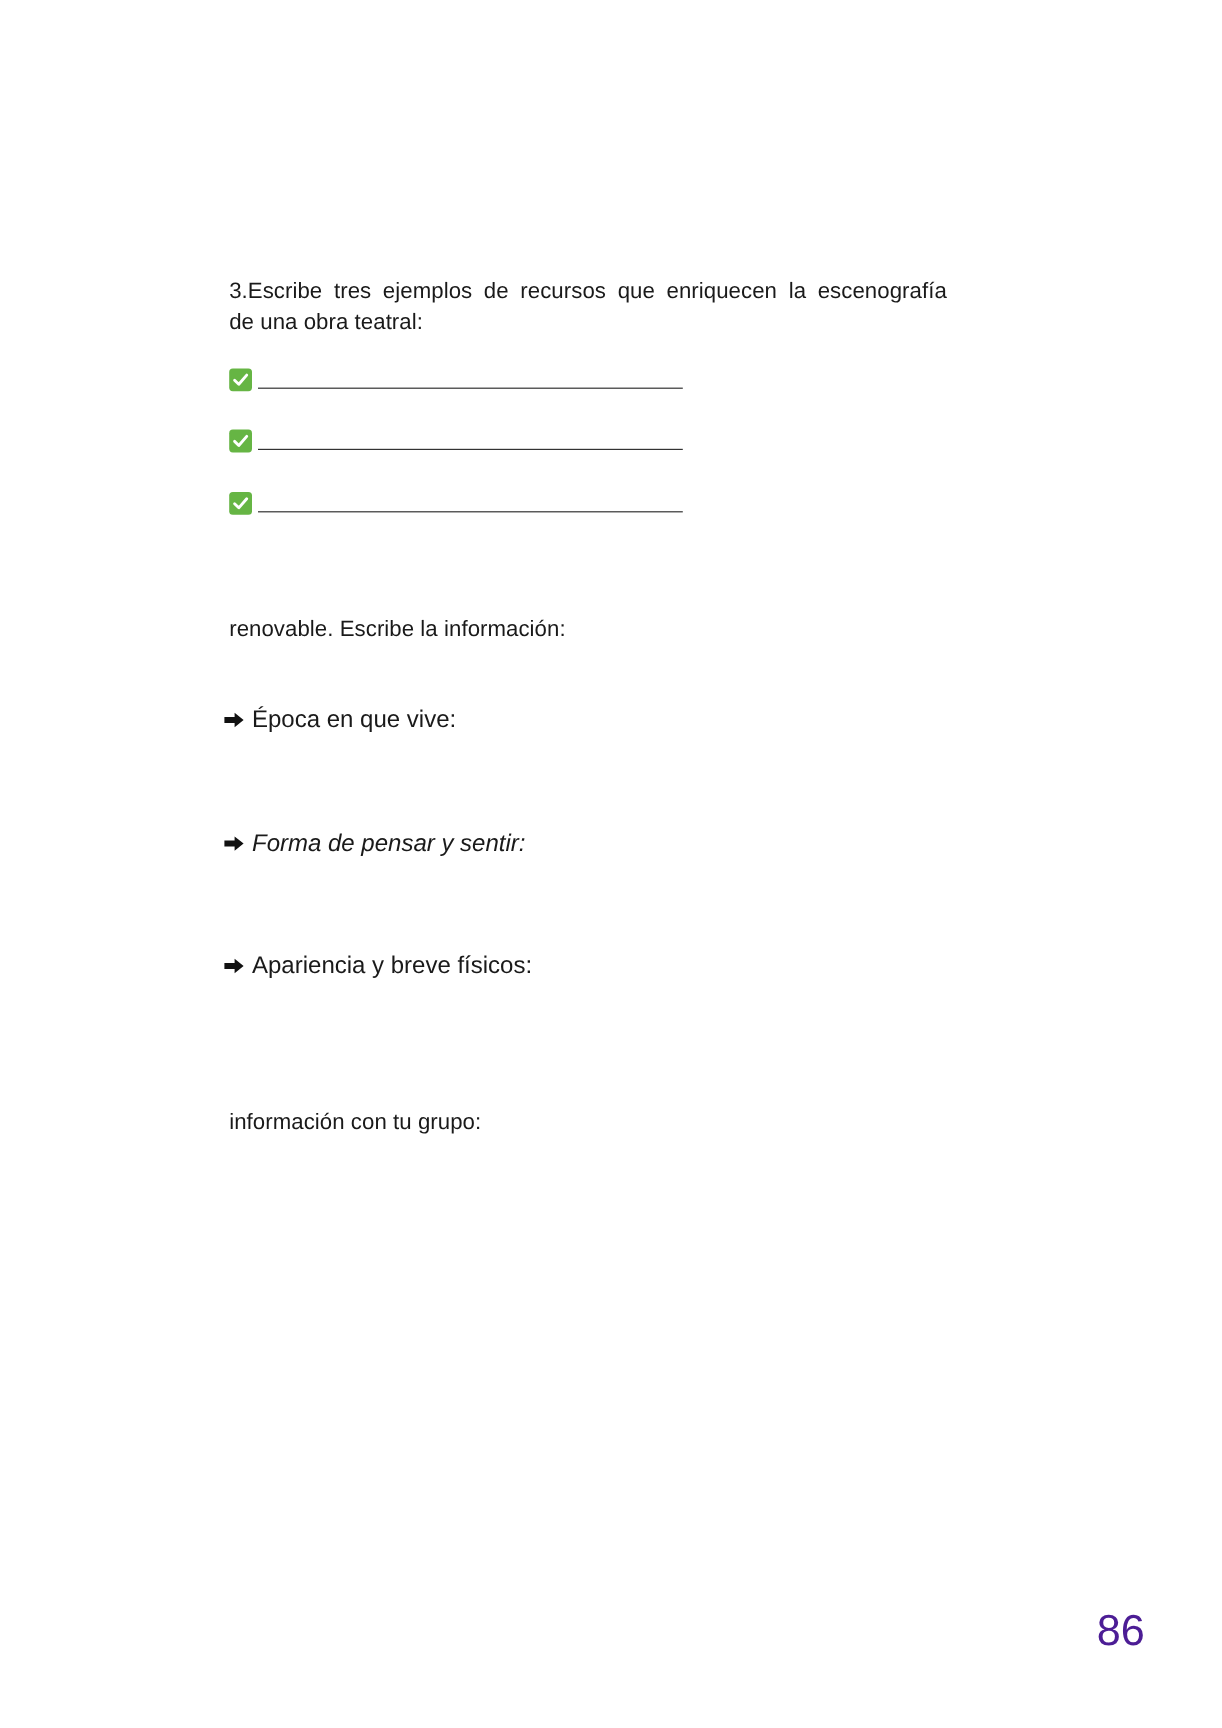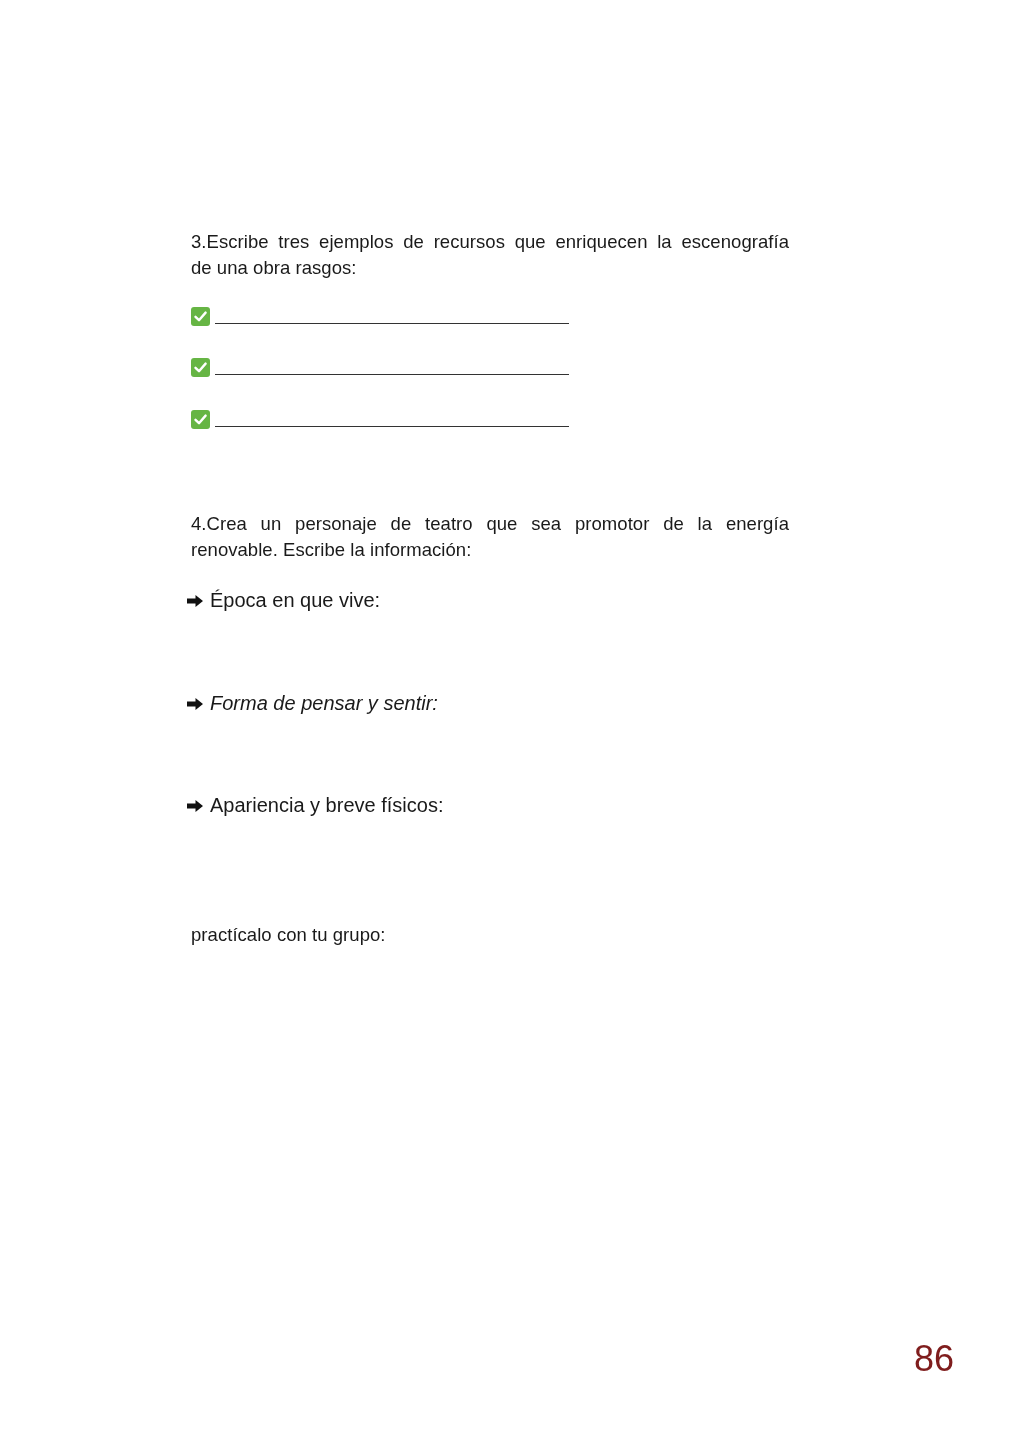--- a/index.html
+++ b/index.html
@@ -73,31 +73,31 @@
       margin-right: 6px;
       vertical-align: -1px;
     }
     .arrow-icon svg { width: 18px; height: 14px; display: block; }
     .page-number {
       position: absolute;
       right: 64px;
       top: 1336px;
       font-size: 36px;
       line-height: 46px;
-      color: #7f1d1d;
+      color: #4c1d95;
     }
   </style>
 </head>
 <body>
 
 <div class="page">
 
   <div class="para" style="top:229px;">
     <div style="text-align:justify; text-align-last:justify;">3.Escribe tres ejemplos de recursos que enriquecen la escenografía</div>
-    <div>de una obra rasgos:</div>
+    <div>de una obra teatral:</div>
   </div>
 
   <div class="check-row" style="top:307px;">
     <span class="check-icon">
       <svg viewBox="0 0 19 19">
           <path d="M4.5 9.8 L8 13.2 L14.6 5.6" fill="none" stroke="#ffffff" stroke-width="2.4" stroke-linecap="round" stroke-linejoin="round"></path>
         </svg>
     </span>
     <span class="blank-line"></span>
   </div>
@@ -114,21 +114,20 @@
   <div class="check-row" style="top:410px;">
     <span class="check-icon">
       <svg viewBox="0 0 19 19">
           <path d="M4.5 9.8 L8 13.2 L14.6 5.6" fill="none" stroke="#ffffff" stroke-width="2.4" stroke-linecap="round" stroke-linejoin="round"></path>
         </svg>
     </span>
     <span class="blank-line"></span>
   </div>
 
   <div class="para" style="top:511px;">
-    <div style="text-align:justify; text-align-last:justify;">4.Crea un personaje de teatro que sea promotor de la energía</div>
     <div>renovable. Escribe la información:</div>
   </div>
 
   <div class="bullet" style="top:588px;">
     <span class="arrow-icon">
       <svg viewBox="0 0 18 14">
           <path d="M1 4.5 H9.5 V1 L17 7 L9.5 13 V9.5 H1 Z" fill="#111111"></path>
         </svg>
     </span><span>Época en que vive:</span>
   </div>
@@ -143,18 +142,18 @@
 
   <div class="bullet" style="top:793px;">
     <span class="arrow-icon">
       <svg viewBox="0 0 18 14">
           <path d="M1 4.5 H9.5 V1 L17 7 L9.5 13 V9.5 H1 Z" fill="#111111"></path>
         </svg>
     </span><span>Apariencia y breve físicos:</span>
   </div>
 
   <div class="para" style="top:922px;">
-    <div>practícalo con tu grupo:</div>
+    <div>información con tu grupo:</div>
   </div>
 
   <div class="page-number">86</div>
 
 </div>
 
 </body></html>

